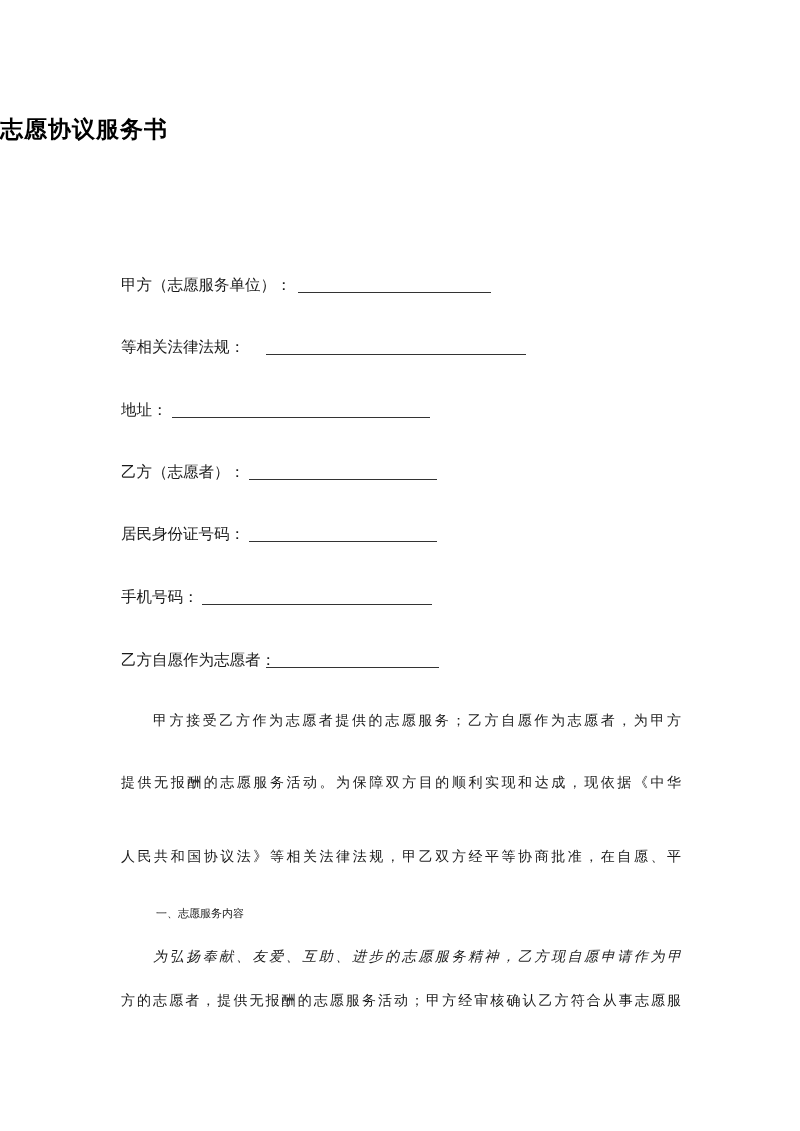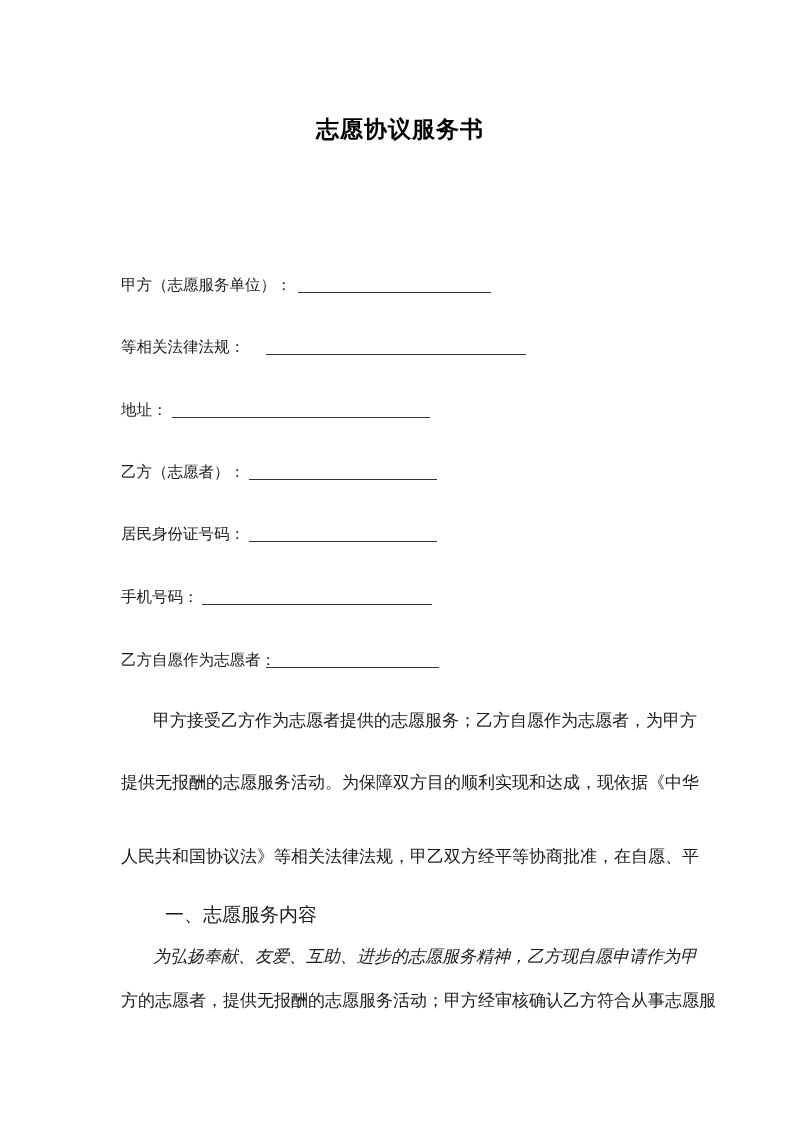--- a/index.html
+++ b/index.html
@@ -3,39 +3,39 @@
 <meta charset="utf-8">
 <style>
   html, body { margin: 0; padding: 0; background: #ffffff; }
   body {
     width: 800px; height: 1131px; position: relative; overflow: hidden;
     font-family: "DejaVu Sans", "Liberation Sans", sans-serif;
     color: #1a1a1a;
   }
   .title {
     position: absolute; left: 0; width: 800px; top: 114px;
-    text-align: center; font-size: 23px; font-weight: bold; color: #000;
+    font-size: 23px; font-weight: bold; color: #000;
     letter-spacing: 1px;
   }
   .field {
     position: absolute; left: 121px; height: 24px;
     font-size: 15.5px; line-height: 24px; white-space: nowrap;
   }
   .field .label { position: absolute; left: 0; top: 0; }
   .field .line {
     position: absolute; top: 19px; height: 0;
     border-bottom: 1.2px solid #333;
   }
   .para-line {
     position: absolute; left: 121px; width: 560px;
-    font-size: 17px; line-height: 24px; white-space: nowrap;
+    font-size: 14px; line-height: 24px; white-space: nowrap;
     text-align: justify; text-align-last: justify;
   }
   .para-line.indent { left: 153px; width: 528px; }
-  .heading { position: absolute; left: 165px; font-size: 19px; line-height: 24px; white-space: nowrap; }
+  .heading { position: absolute; left: 156px; font-size: 11px; line-height: 24px; white-space: nowrap; }
 </style>
 </head>
 <body>
 
 <div>
 
   <div class="title">志愿协议服务书</div>
 
   <div class="field" style="top:273px;">
     <span class="label">甲方（志愿服务单位）：</span>

